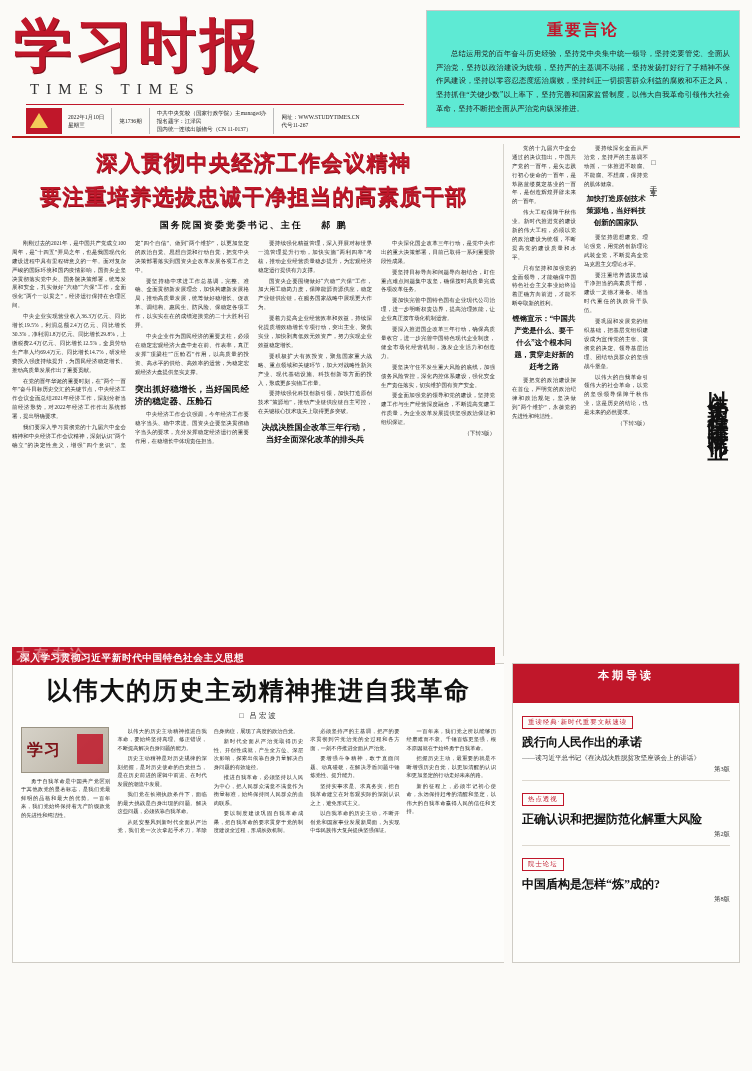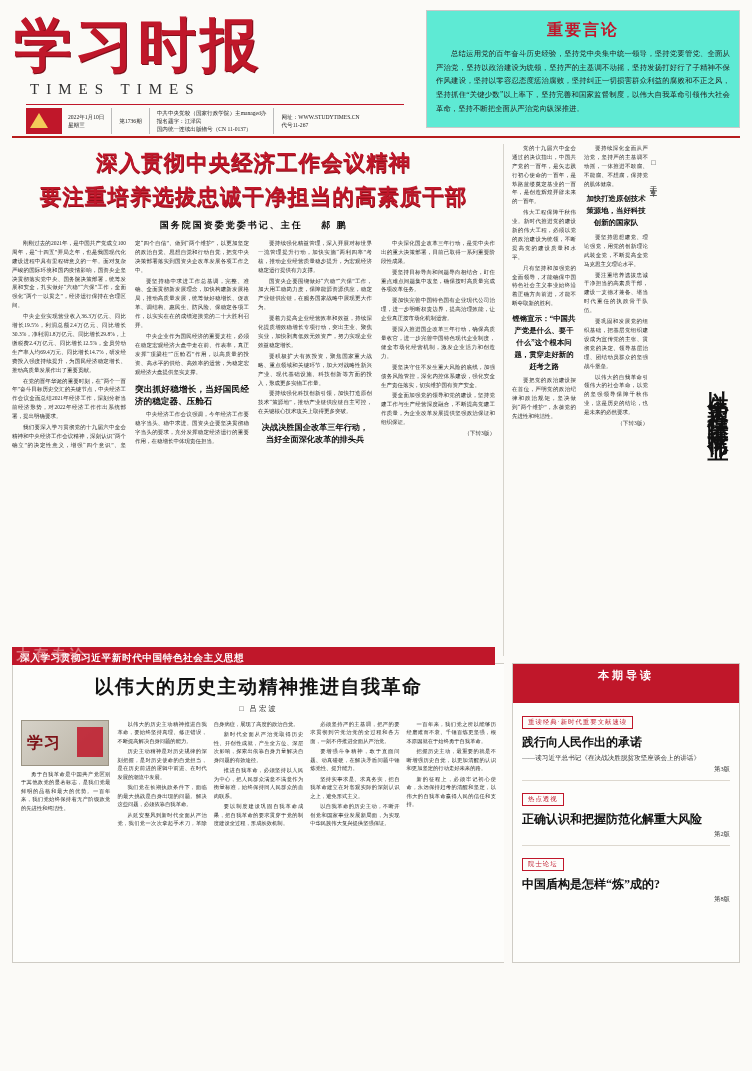--- a/index.html
+++ b/index.html
@@ -234,21 +234,21 @@
   .bottom-left{
     width:492px;
     border:1px solid #cfccc5;
     box-sizing:border-box;
     padding:8px 8px 6px;
     background:#fdfdfb;
     border-right:none;
   }
   .bl-title{
     text-align:center;
-    font-size:19px;
+    font-size:25px;
     font-weight:bold;
     letter-spacing:1.5px;
     color:#111;
     margin:2px 0 4px;
   }
   .bl-author{
     text-align:center;
     font-size:7.4px;
     letter-spacing:2px;
     color:#333;

